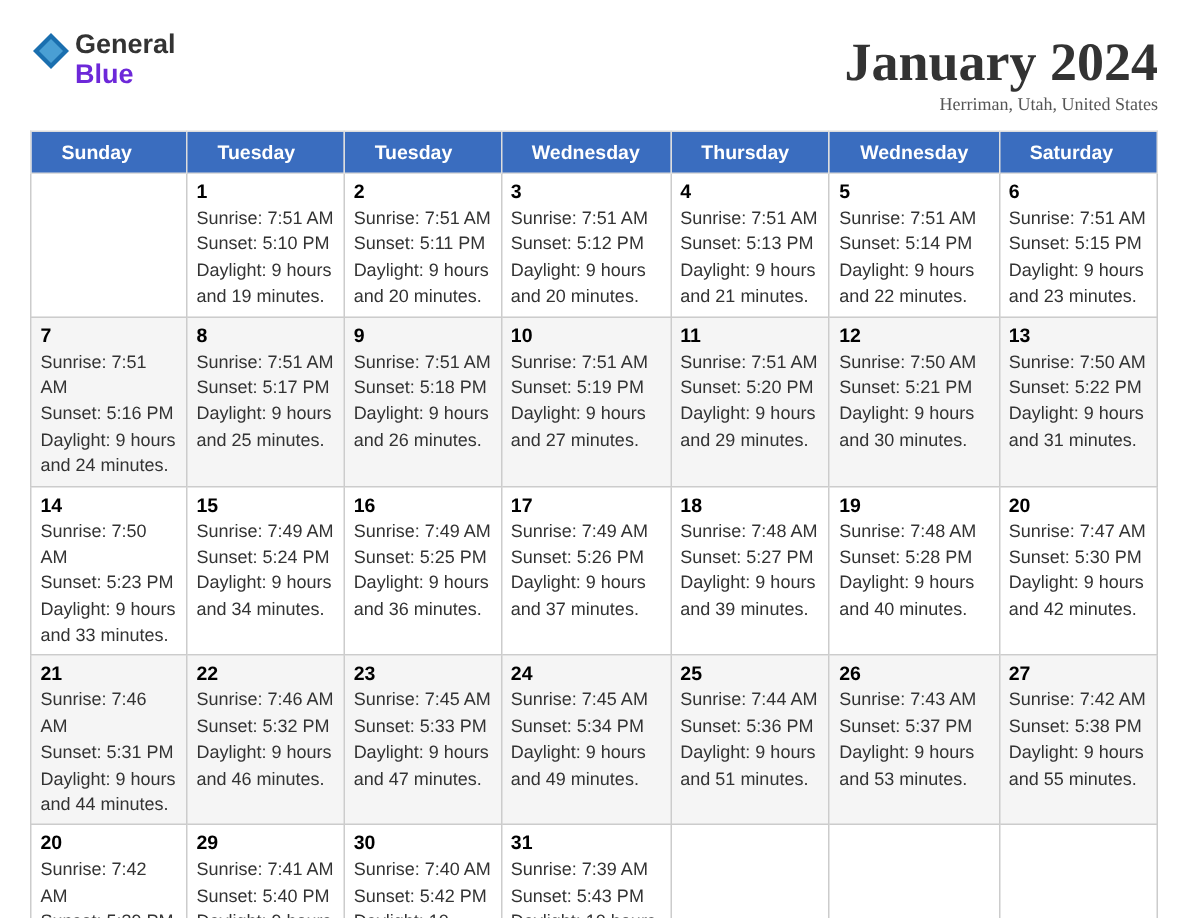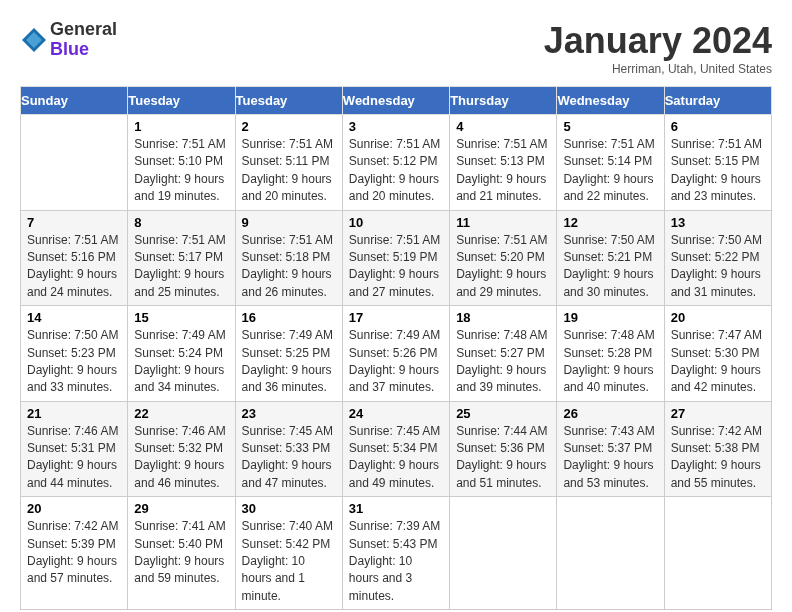--- a/index.html
+++ b/index.html
@@ -11,56 +11,57 @@
       padding: 20px;
     }
     .header {
       display: flex;
       justify-content: space-between;
       align-items: flex-start;
       margin-bottom: 10px;
     }
     .logo {
       display: flex;
-      align-items: center;
+      align-items: flex-start;
     }
     .logo-text {
       font-size: 18px;
       font-weight: bold;
       line-height: 1.1;
     }
     .logo-general { color: #333; }
     .logo-blue { color: #6d28d9; }
     .logo-icon {
       width: 28px;
       height: 28px;
       margin-right: 2px;
     }
     .title-block {
       text-align: right;
+      font-family: Liberation Serif, serif;
     }
     .calendar-title {
       font-size: 36px;
       font-weight: bold;
       color: #333;
     }
     .calendar-subtitle {
       font-size: 12px;
       color: #555;
     }
     .calendar {
       width: 100%;
       border-collapse: collapse;
       font-size: 11px;
     }
     .calendar th {
       background-color: #3a6dbf;
       color: #fff;
       text-align: left;
-      padding: 6px 0;
+      padding: 6px 20px;
       font-size: 13px;
       font-weight: bold;
       border: 1px solid #ddd;
     }
     .calendar td {
       border: 1px solid #ccc;
       vertical-align: top;
       padding: 4px 6px;
       width: calc(100% / 7);
       min-height: 80px;

